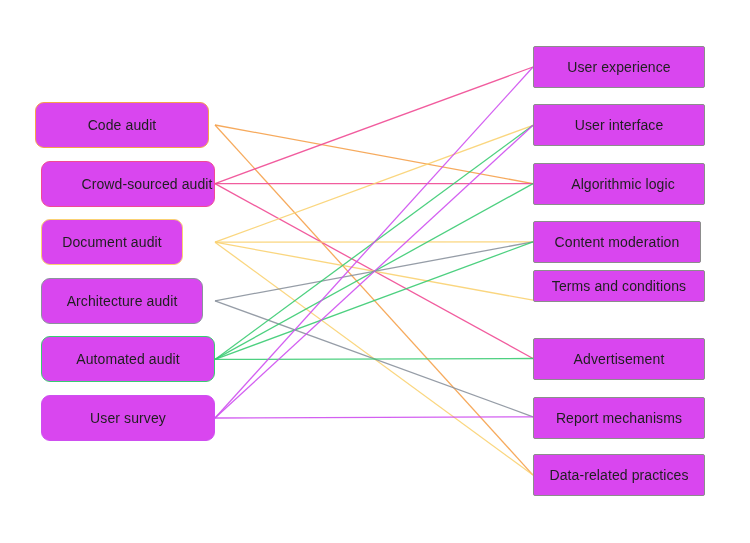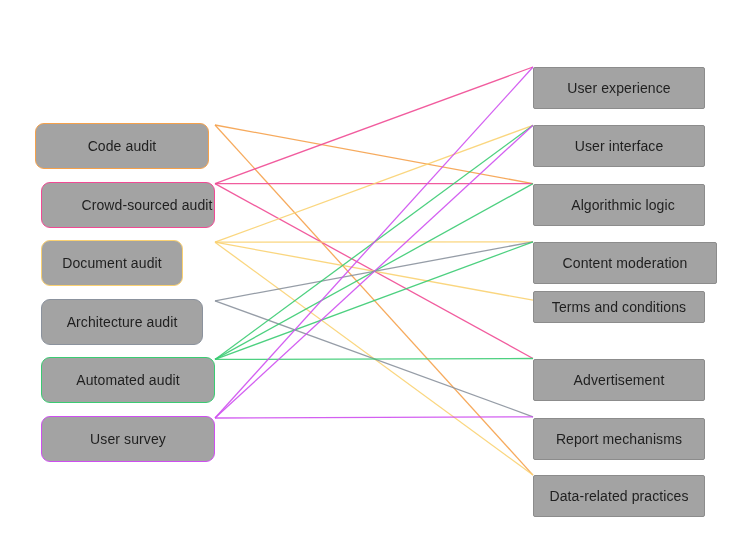--- a/index.html
+++ b/index.html
@@ -17,30 +17,29 @@
   }
   #edges {
     position: absolute;
     left: 0;
     top: 0;
     z-index: 1;
   }
   .node {
     position: absolute;
     z-index: 2;
-    background: #a3a3a3;
+    background: #d946ef;
     display: flex;
     align-items: center;
     justify-content: center;
     box-sizing: border-box;
     font-size: 14px;
     color: #1f1f1f;
     letter-spacing: 0.1px;
     white-space: nowrap;
-    margin-top: 21px;
   }
   .left-node {
     border: 1.5px solid #999;
     border-radius: 9px;
   }
   .right-node {
     border: 1px solid #8c8c8c;
     border-radius: 2px;
   }
 </style>
@@ -91,21 +90,21 @@
   <div id="right-column">
       <div class="node right-node" style="left: 533px; top: 46px; width: 172px; height: 42px; border-color: rgb(140, 140, 140); color: rgb(31, 31, 31);">
         <span>User experience</span>
       </div>
       <div class="node right-node" style="left: 533px; top: 104.3px; width: 172px; height: 42px; border-color: rgb(140, 140, 140); color: rgb(31, 31, 31);">
         <span>User interface</span>
       </div>
       <div class="node right-node" style="left: 533px; top: 162.6px; width: 172px; height: 42px; border-color: rgb(140, 140, 140); color: rgb(31, 31, 31); padding-left: 8px;">
         <span>Algorithmic logic</span>
       </div>
-      <div class="node right-node" style="left: 533px; top: 220.9px; width: 184px; height: 42px; border-color: rgb(140, 140, 140); color: rgb(31, 31, 31);">
+      <div class="node right-node" style="left: 533px; top: 220.9px; width: 168px; height: 42px; border-color: rgb(140, 140, 140); color: rgb(31, 31, 31);">
         <span>Content moderation</span>
       </div>
       <div class="node right-node" style="left: 533px; top: 270px; width: 172px; height: 32px; border-color: rgb(140, 140, 140); color: rgb(31, 31, 31);">
         <span>Terms and conditions</span>
       </div>
       <div class="node right-node" style="left: 533px; top: 337.5px; width: 172px; height: 42px; border-color: rgb(140, 140, 140); color: rgb(31, 31, 31);">
         <span>Advertisement</span>
       </div>
       <div class="node right-node" style="left: 533px; top: 397px; width: 172px; height: 42px; border-color: rgb(140, 140, 140); color: rgb(31, 31, 31);">
         <span>Report mechanisms</span>

